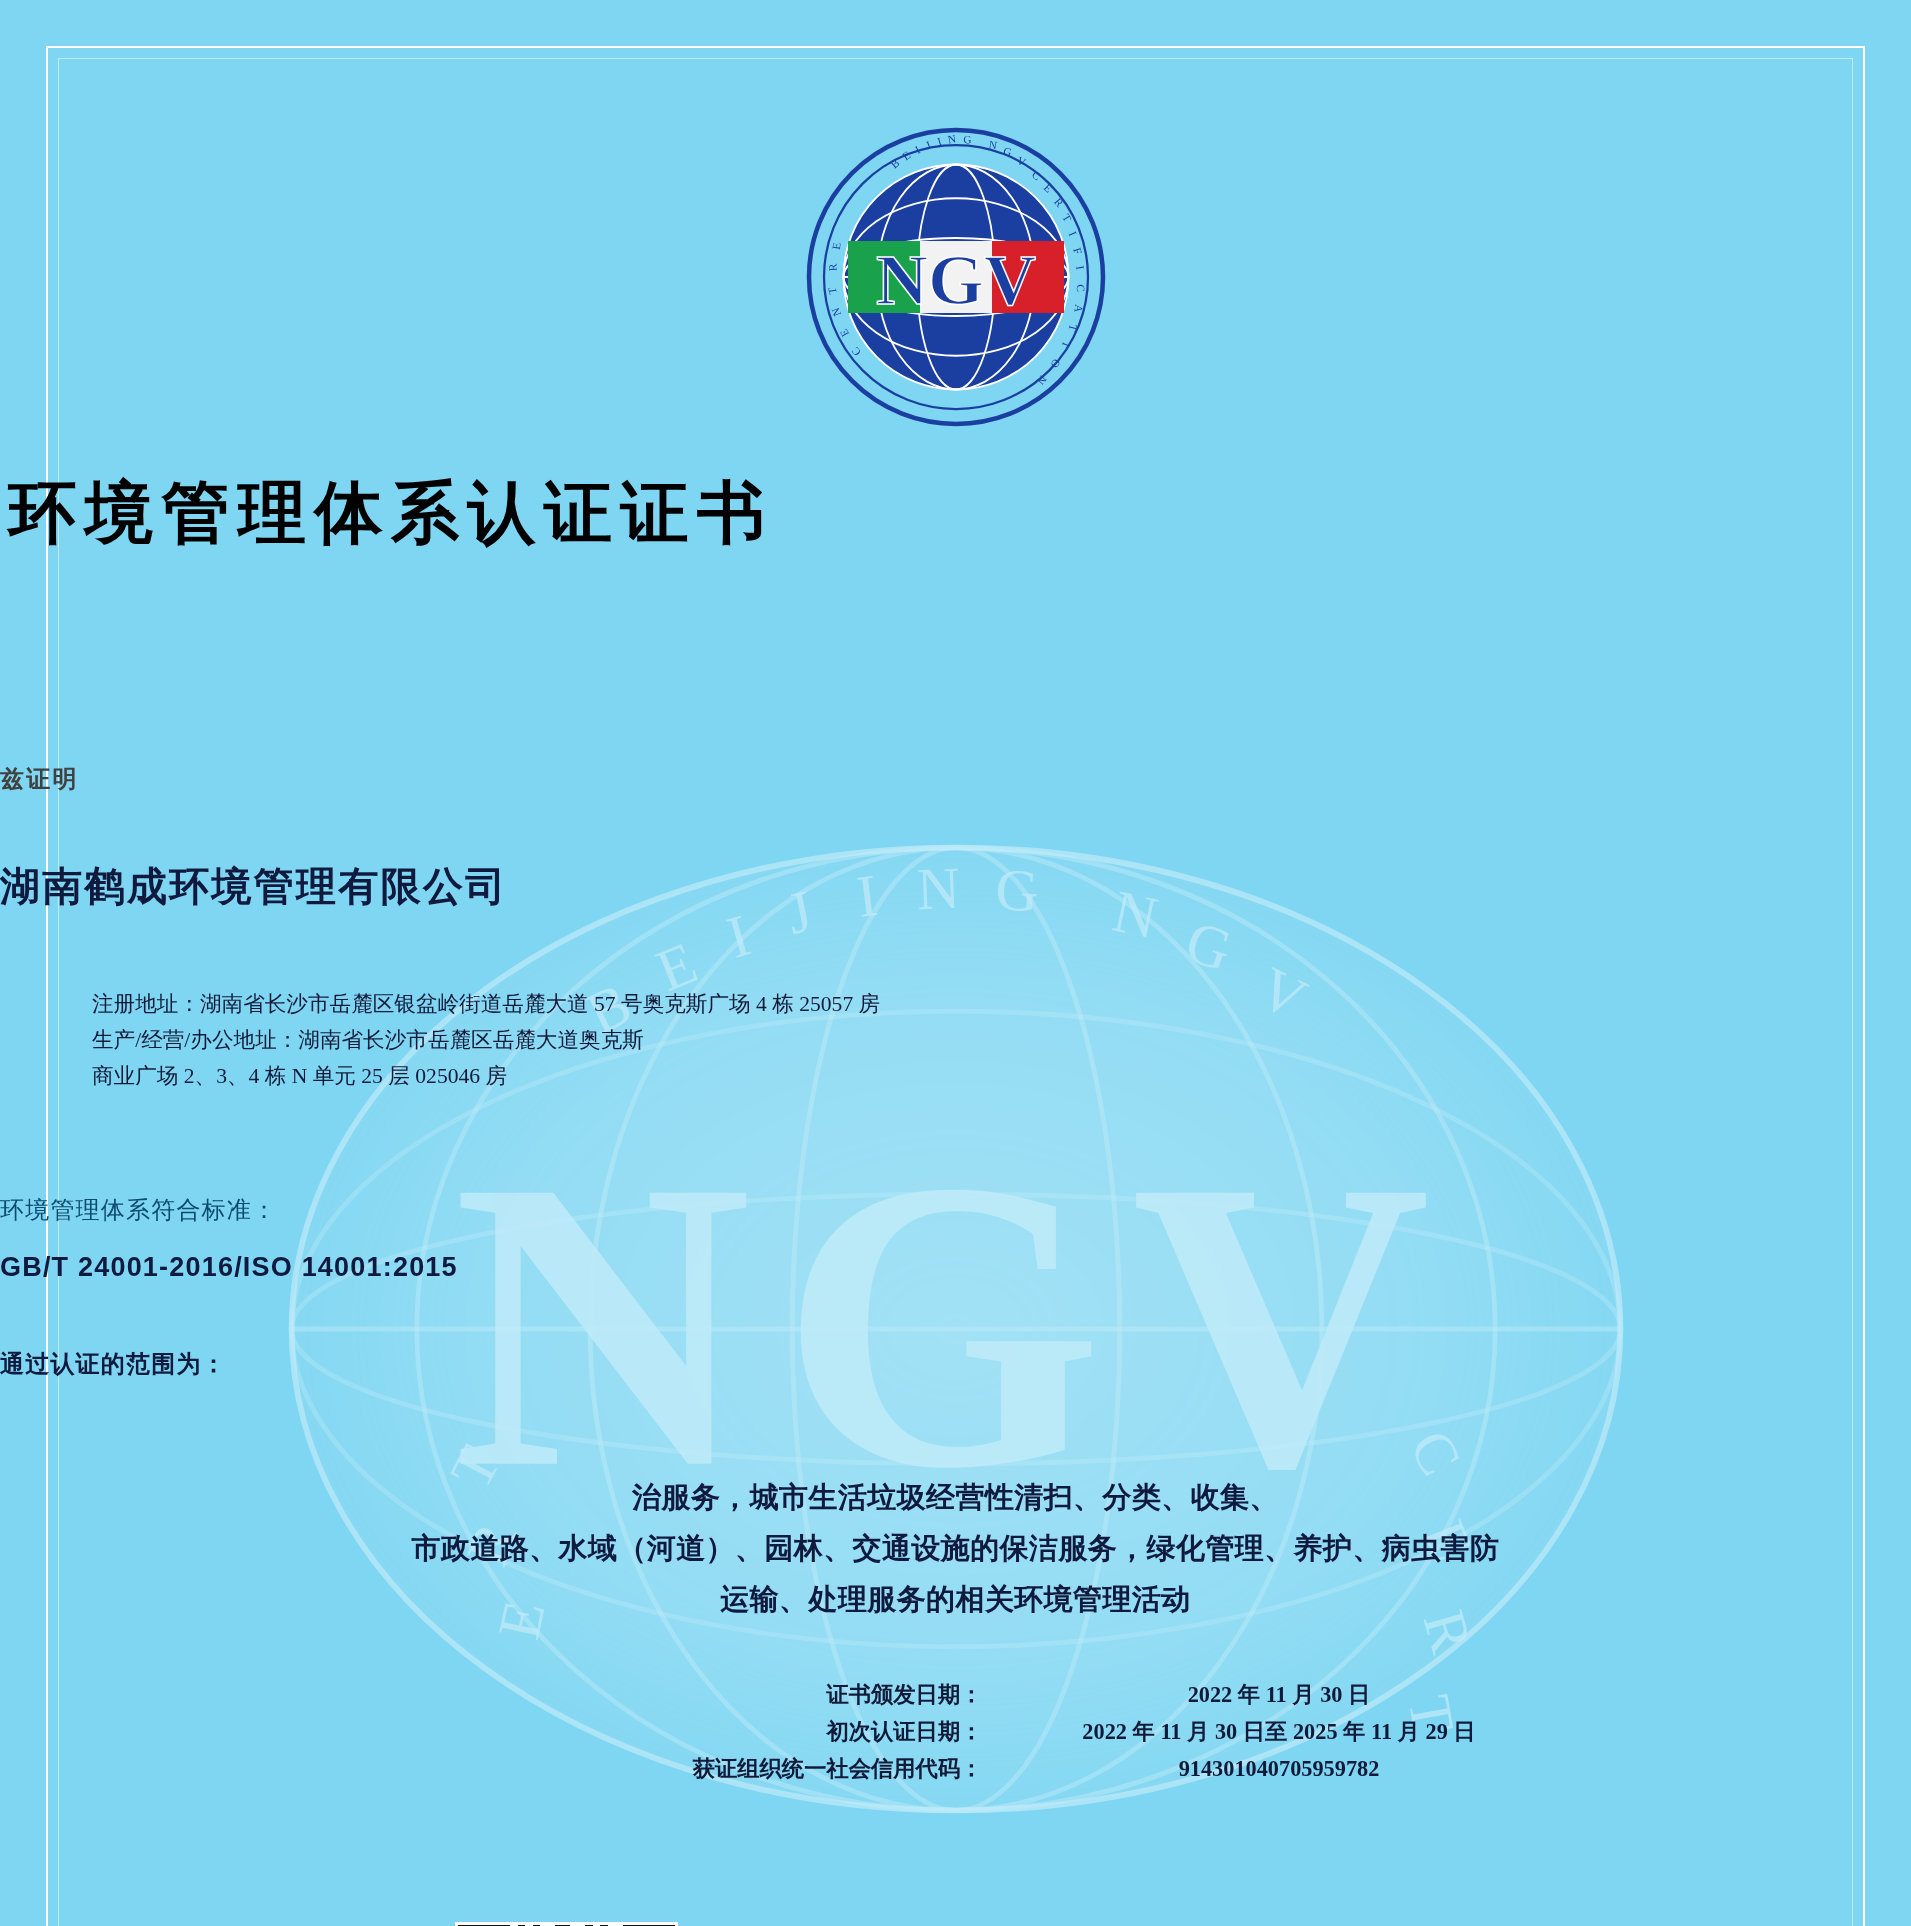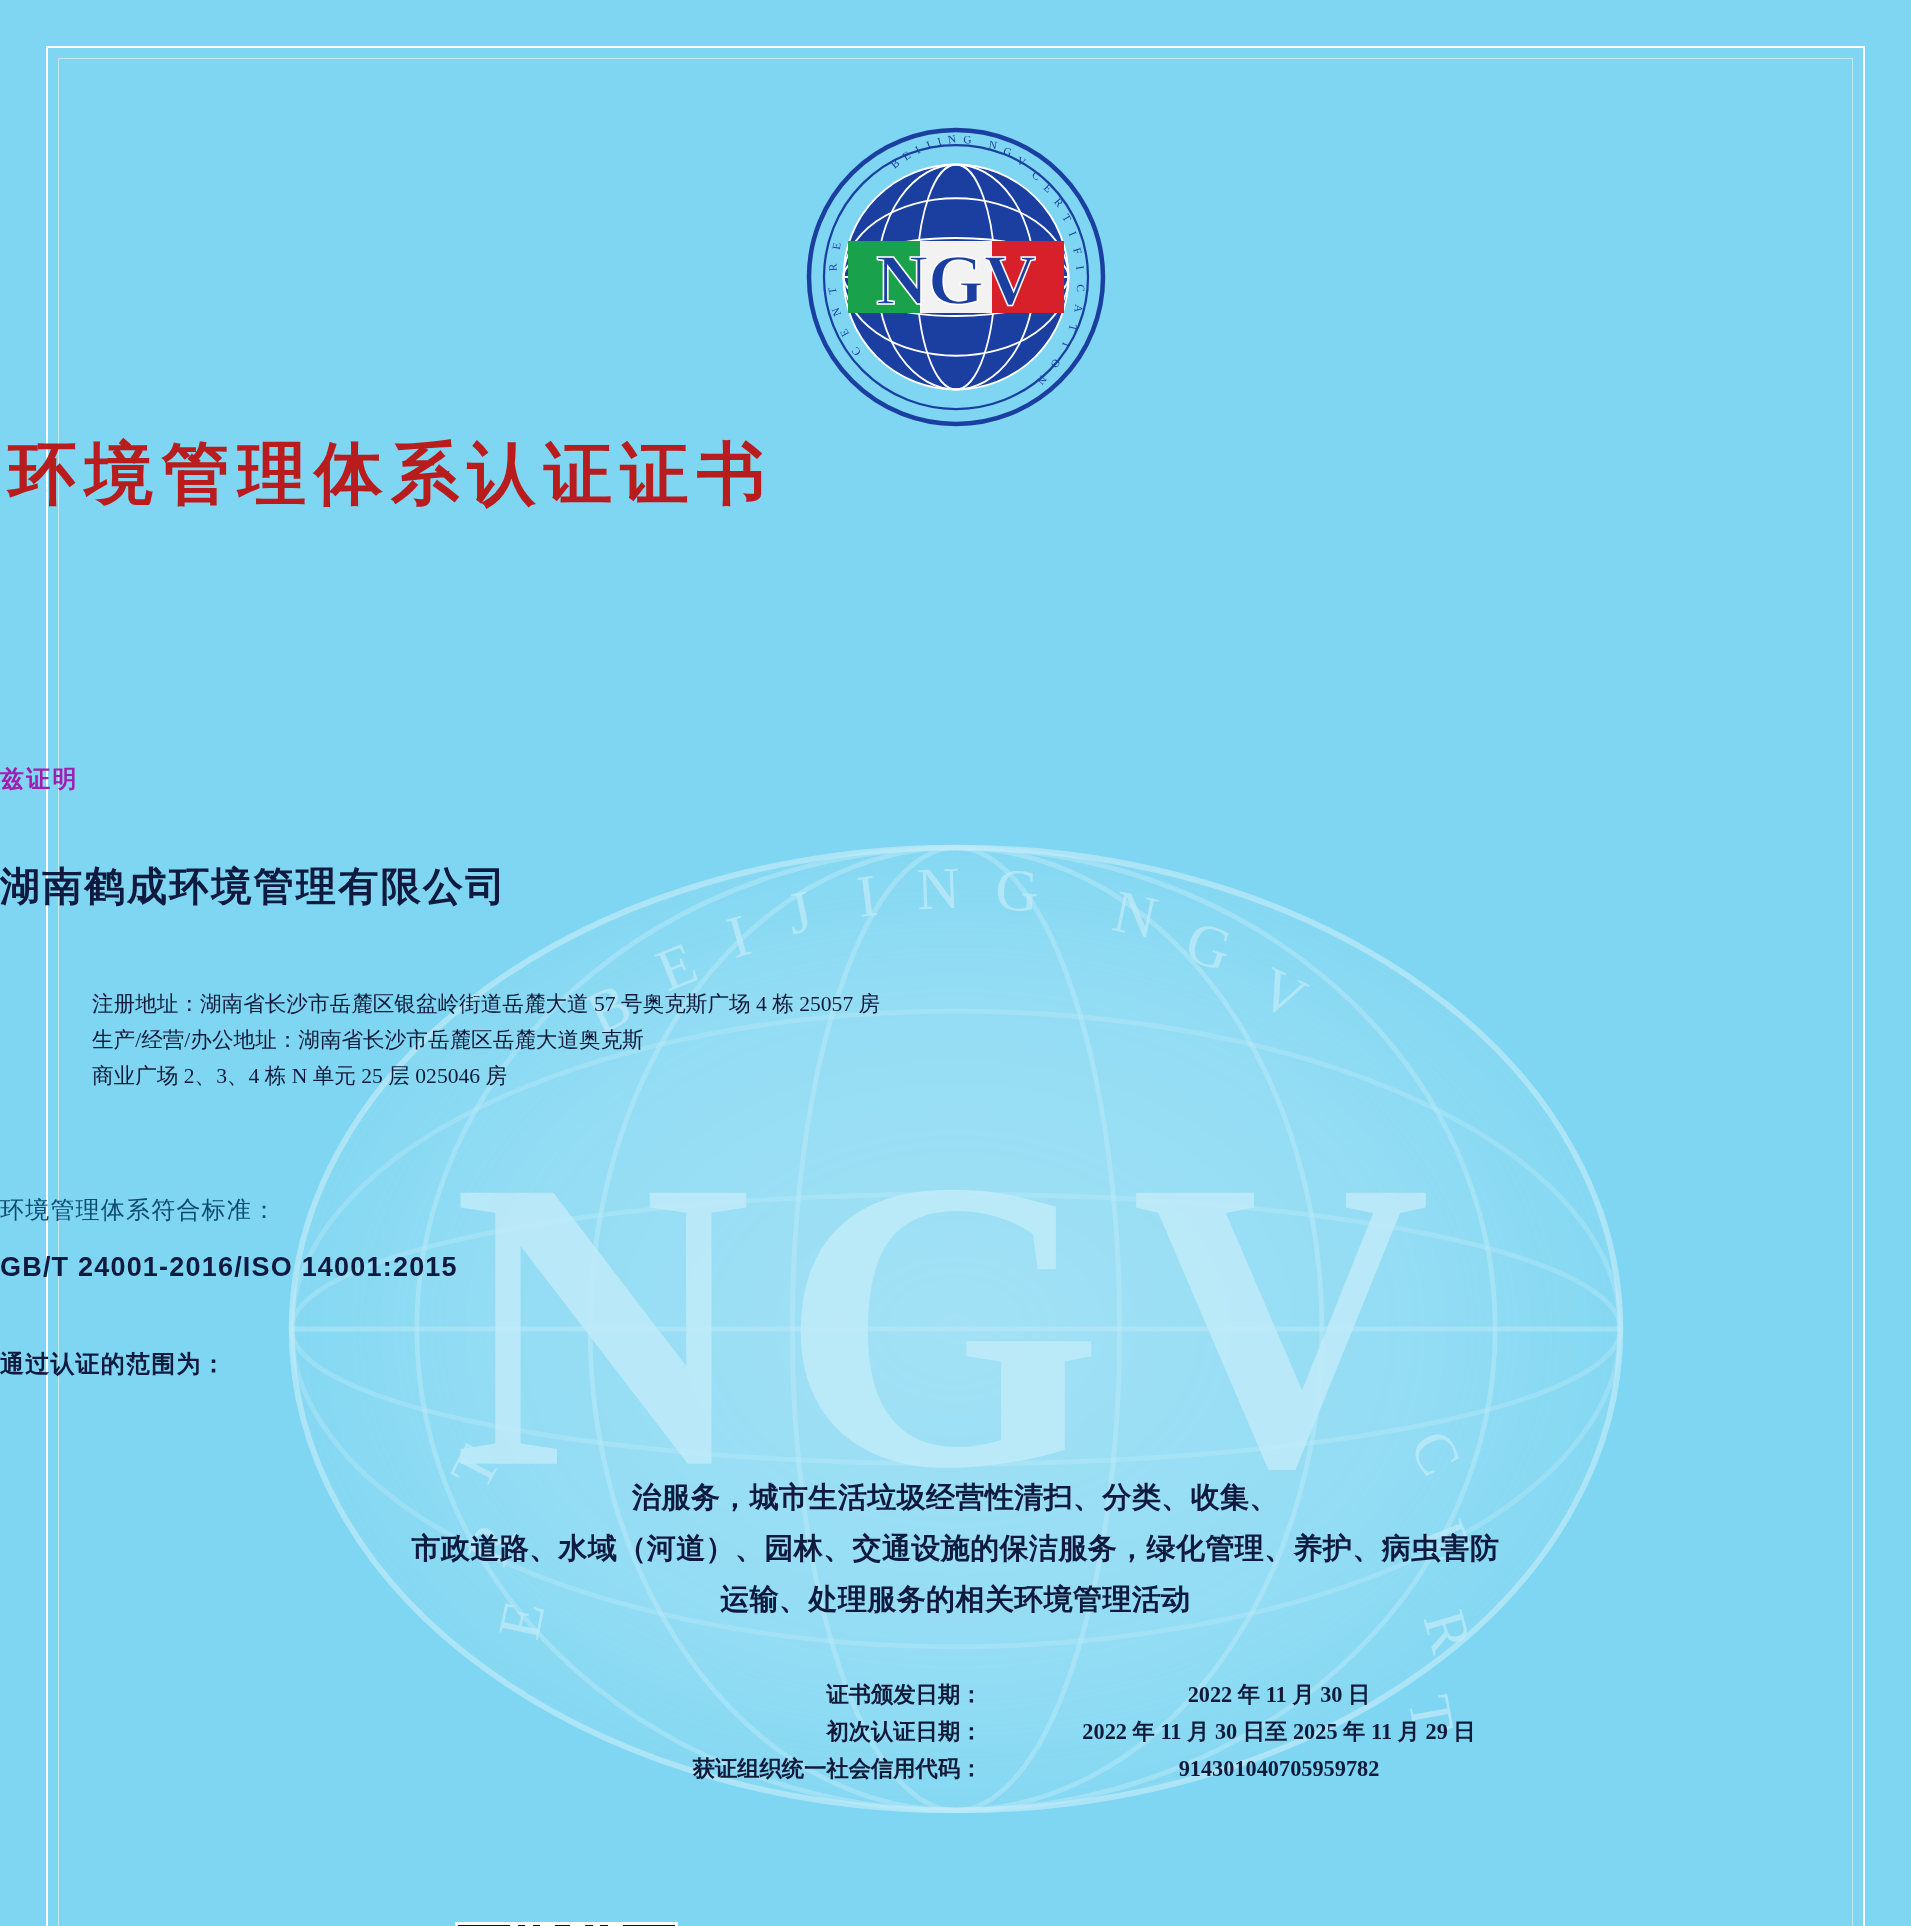--- a/index.html
+++ b/index.html
@@ -60,45 +60,45 @@
     transform: translateX(-50%);
     width: 300px;
     height: 300px;
   }
 
   
   .cert-title {
     position: absolute;
     left: 0;
     right: 0;
-    top: 429px;
+    top: 468px;
     font-family: "Liberation Serif", serif;
     font-size: 68px;
     font-weight: bold;
     letter-spacing: 8.5px;
-    color: #b91c1c;
+    color: #000000;
     text-indent: 8.5px;
   }
   .cert-no {
     position: absolute;
     left: 0;
     right: 0;
     top: 655px;
     font-size: 24px;
     color: #111a3a;
     letter-spacing: 0.8px;
   }
   .hereby {
     position: absolute;
     left: 0;
     right: 0;
     top: 763px;
     font-size: 24px;
     font-weight: bold;
-    color: #a21caf;
+    color: #404040;
     letter-spacing: 2.3px;
   }
   .company {
     position: absolute;
     left: 0;
     right: 0;
     top: 859px;
     font-size: 40px;
     font-weight: bold;
     color: #101a3f;

